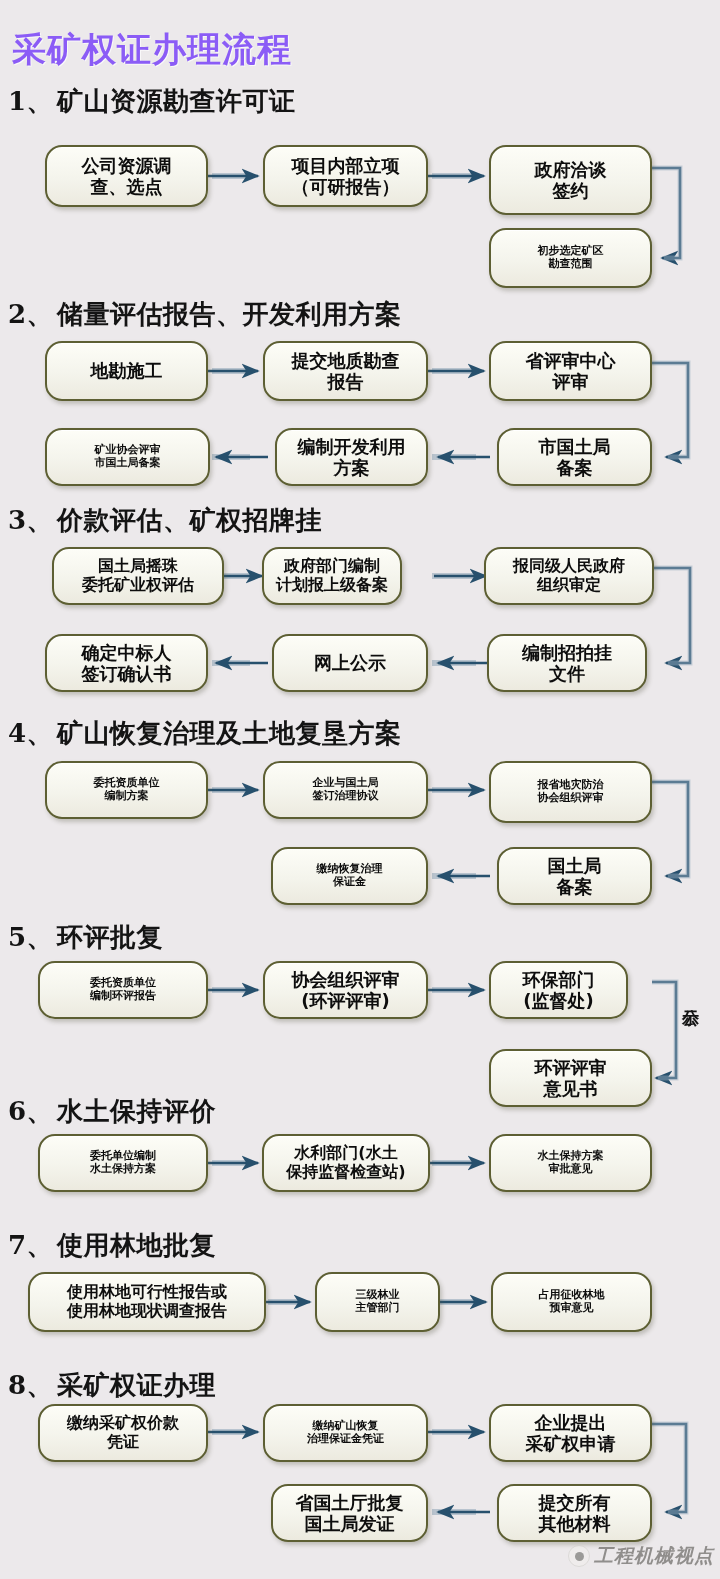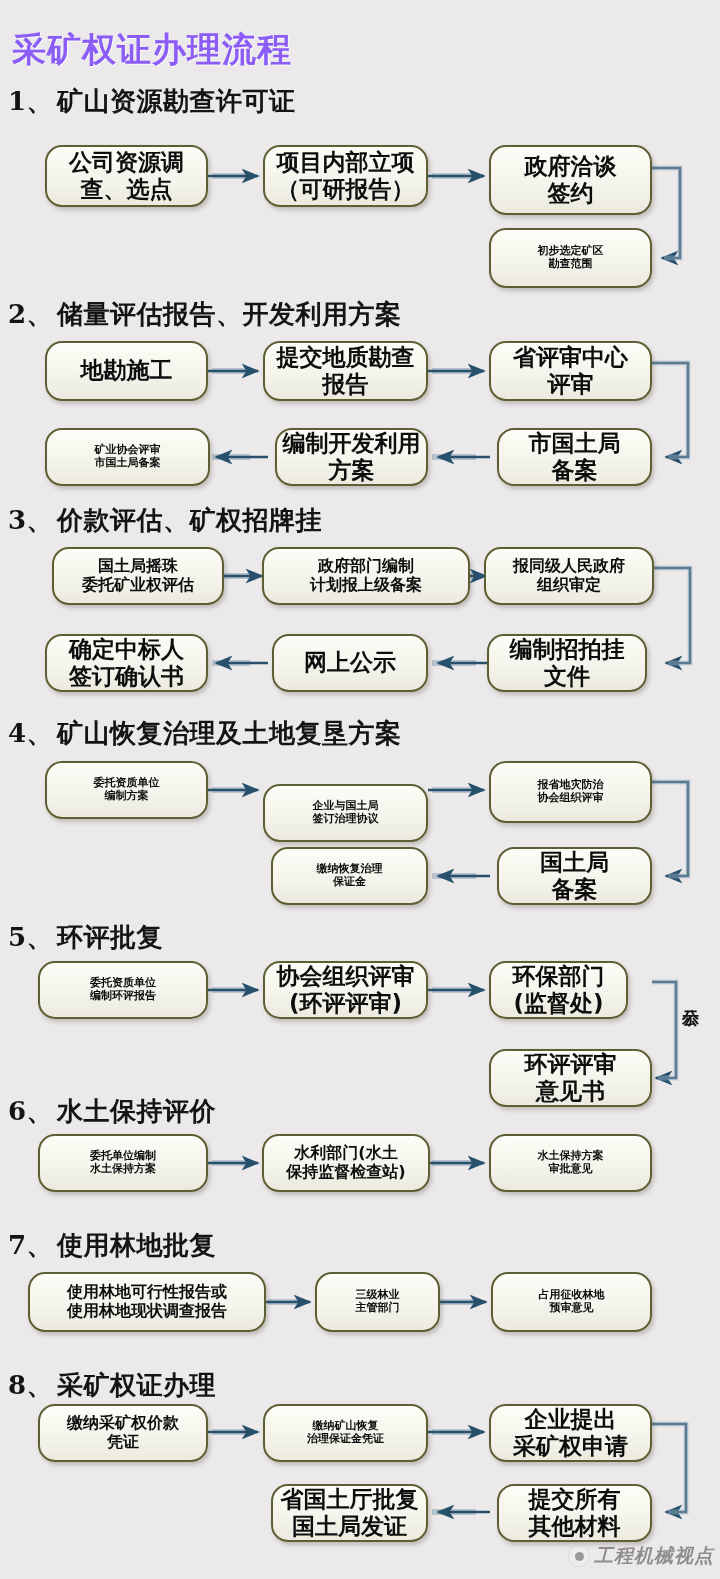--- a/index.html
+++ b/index.html
@@ -40,21 +40,21 @@
     background:linear-gradient(180deg,#fdfdf7 0%,#f4f4ec 55%,#eceadf 100%);
     box-shadow:2px 3px 4px rgba(90,90,70,.30), inset 0 1px 0 #ffffff;
     display:flex; align-items:center; justify-content:center;
     text-align:center;
     color:#0d0d0d;
     font-weight:bold;
     line-height:1.18;
     padding:2px 3px;
   }
   .node .lbl{display:block;white-space:pre-line;}
-  .s18{font-size:23px;}
+  .s18{font-size:18px;}
   .s17{font-size:11px;}
   .s16{font-size:16px;}
 
   
   .vlabel{
     position:absolute;
     font-size:17px; font-weight:bold; color:#121212;
     writing-mode:vertical-rl; text-orientation:upright;
     letter-spacing:2px; line-height:1;
   }
@@ -211,21 +211,21 @@
 市国土局备案</span>
   </div>
 
   <div class="sec-head" style="top:503px;">
     <span class="num">3、</span><span class="txt">价款评估、矿权招牌挂</span>
   </div>
   <div class="node s16" style="left:52px;top:547px;width:172px;height:58px;">
     <span class="lbl">国土局摇珠
 委托矿业权评估</span>
   </div>
-  <div class="node s16" style="left:262px;top:547px;width:208px;height:58px;">
+  <div class="node s16" style="left:262px;top:547px;width:140px;height:58px;">
     <span class="lbl">政府部门编制
 计划报上级备案</span>
   </div>
   <div class="node s16" style="left:484px;top:547px;width:170px;height:58px;">
     <span class="lbl">报同级人民政府
 组织审定</span>
   </div>
   <div class="node s18" style="left:487px;top:634px;width:160px;height:58px;">
     <span class="lbl">编制招拍挂
 文件</span>
@@ -238,21 +238,21 @@
 签订确认书</span>
   </div>
 
   <div class="sec-head" style="top:716px;">
     <span class="num">4、</span><span class="txt">矿山恢复治理及土地复垦方案</span>
   </div>
   <div class="node s17" style="left:45px;top:761px;width:163px;height:58px;">
     <span class="lbl">委托资质单位
 编制方案</span>
   </div>
-  <div class="node s17" style="left:263px;top:761px;width:165px;height:58px;margin-top:23px;">
+  <div class="node s17" style="left:263px;top:761px;width:165px;height:58px;">
     <span class="lbl">企业与国土局
 签订治理协议</span>
   </div>
   <div class="node s17" style="left:489px;top:761px;width:163px;height:62px;">
     <span class="lbl">报省地灾防治
 协会组织评审</span>
   </div>
   <div class="node s18" style="left:497px;top:847px;width:155px;height:58px;">
     <span class="lbl">国土局
 备案</span>

